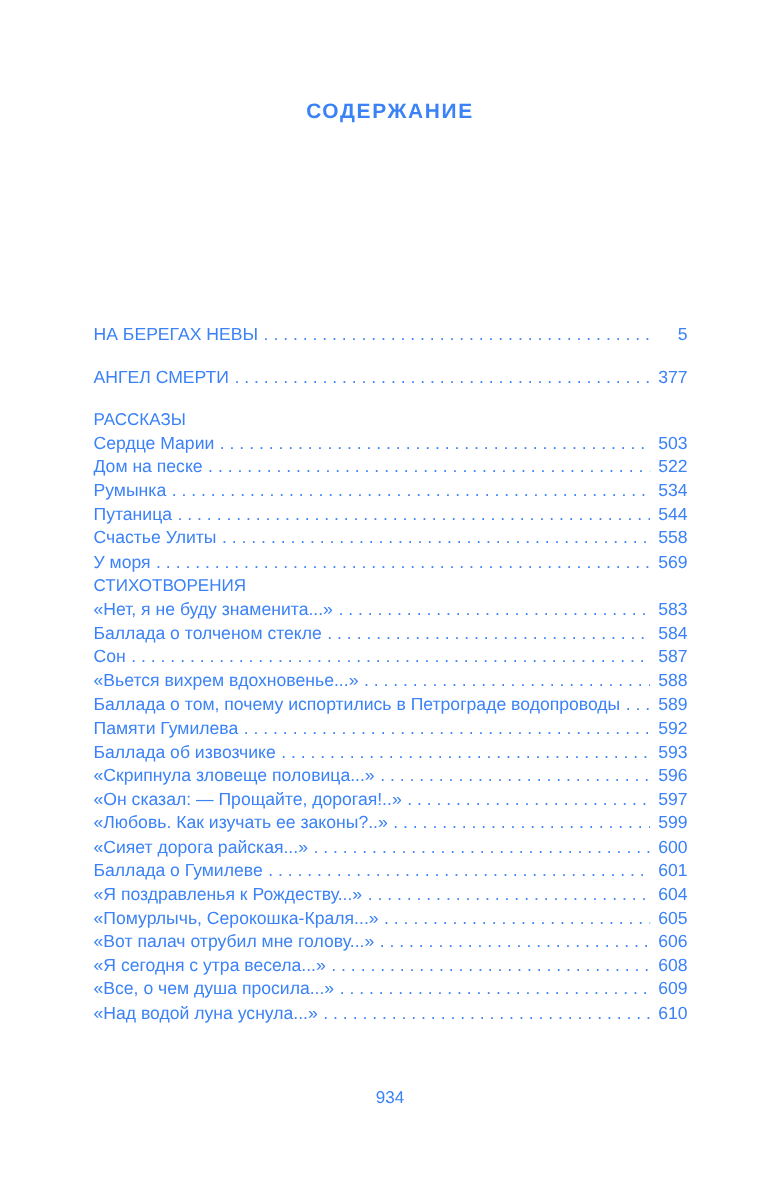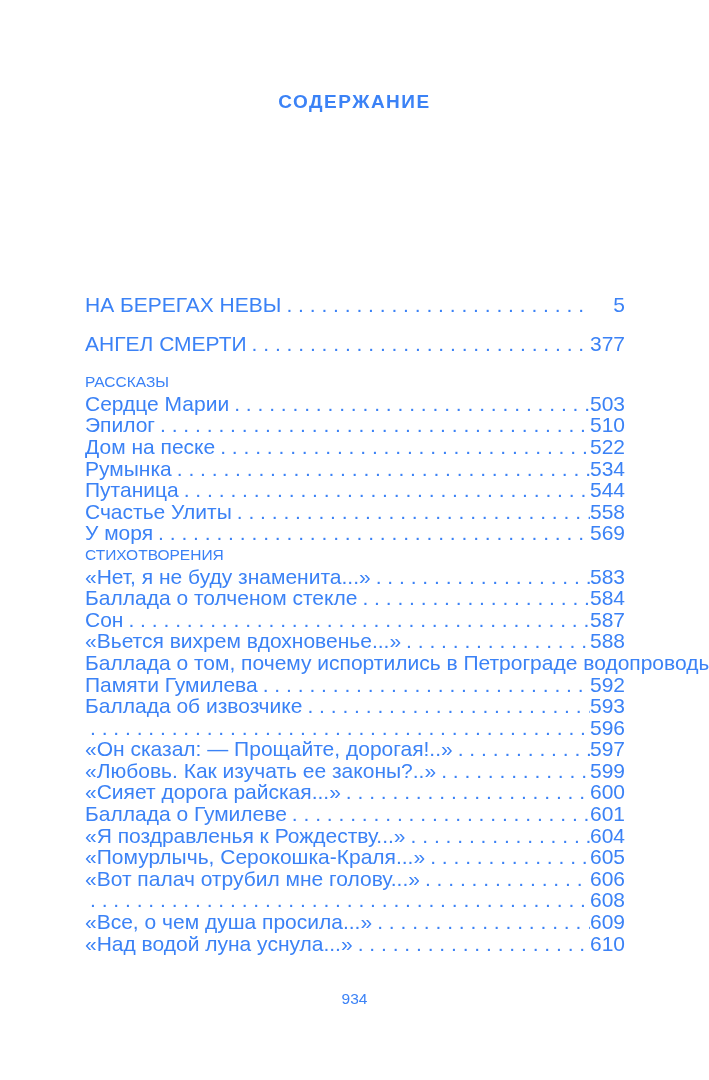--- a/index.html
+++ b/index.html
@@ -25,21 +25,21 @@
     font-weight: bold;
     letter-spacing: 1.5px;
     line-height: 24px;
   }
   .toc {
     margin: 180px 84px 0 85px;
   }
   .toc-row {
     display: flex;
     align-items: baseline;
-    font-size: 21px;
+    font-size: 16px;
     line-height: 21.6px;
     white-space: nowrap;
   }
   .toc-row.major {
     margin-bottom: 17px;
   }
   .toc-heading {
     font-size: 15.5px;
     line-height: 21.6px;
   }
@@ -86,25 +86,20 @@
         <span class="dots"></span>
         <span class="pagenum">377</span>
       </div>
       <div class="toc-heading">РАССКАЗЫ</div>
       <div class="toc-row">
         <span class="label">Сердце Марии</span>
         <span class="dots"></span>
         <span class="pagenum">503</span>
       </div>
       <div class="toc-row">
-        <span class="label">Эпилог</span>
-        <span class="dots"></span>
-        <span class="pagenum">510</span>
-      </div>
-      <div class="toc-row">
         <span class="label">Дом на песке</span>
         <span class="dots"></span>
         <span class="pagenum">522</span>
       </div>
       <div class="toc-row">
         <span class="label">Румынка</span>
         <span class="dots"></span>
         <span class="pagenum">534</span>
       </div>
       <div class="toc-row">
@@ -152,20 +147,21 @@
         <span class="label">Памяти Гумилева</span>
         <span class="dots"></span>
         <span class="pagenum">592</span>
       </div>
       <div class="toc-row">
         <span class="label">Баллада об извозчике</span>
         <span class="dots"></span>
         <span class="pagenum">593</span>
       </div>
       <div class="toc-row">
+        <span class="label">«Скрипнула зловеще половица...»</span>
         <span class="dots"></span>
         <span class="pagenum">596</span>
       </div>
       <div class="toc-row">
         <span class="label">«Он сказал: — Прощайте, дорогая!..»</span>
         <span class="dots"></span>
         <span class="pagenum">597</span>
       </div>
       <div class="toc-row">
         <span class="label">«Любовь. Как изучать ее законы?..»</span>
@@ -191,20 +187,21 @@
         <span class="label">«Помурлычь, Серокошка-Краля...»</span>
         <span class="dots"></span>
         <span class="pagenum">605</span>
       </div>
       <div class="toc-row">
         <span class="label">«Вот палач отрубил мне голову...»</span>
         <span class="dots"></span>
         <span class="pagenum">606</span>
       </div>
       <div class="toc-row">
+        <span class="label">«Я сегодня с утра весела...»</span>
         <span class="dots"></span>
         <span class="pagenum">608</span>
       </div>
       <div class="toc-row">
         <span class="label">«Все, о чем душа просила...»</span>
         <span class="dots"></span>
         <span class="pagenum">609</span>
       </div>
       <div class="toc-row">
         <span class="label">«Над водой луна уснула...»</span>

